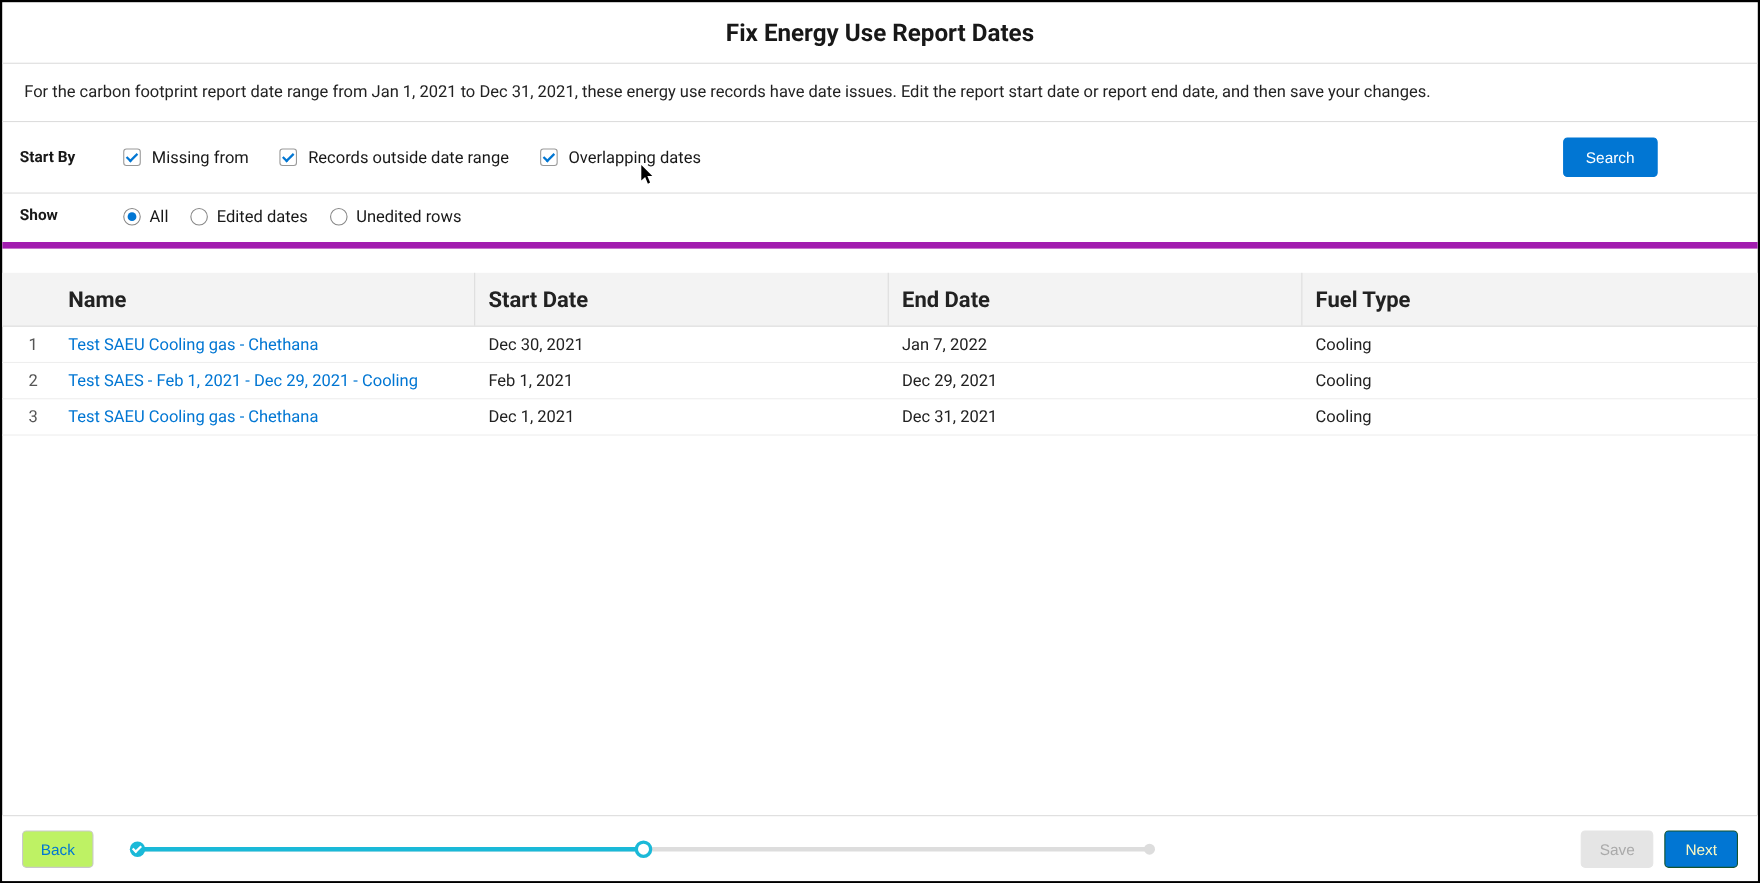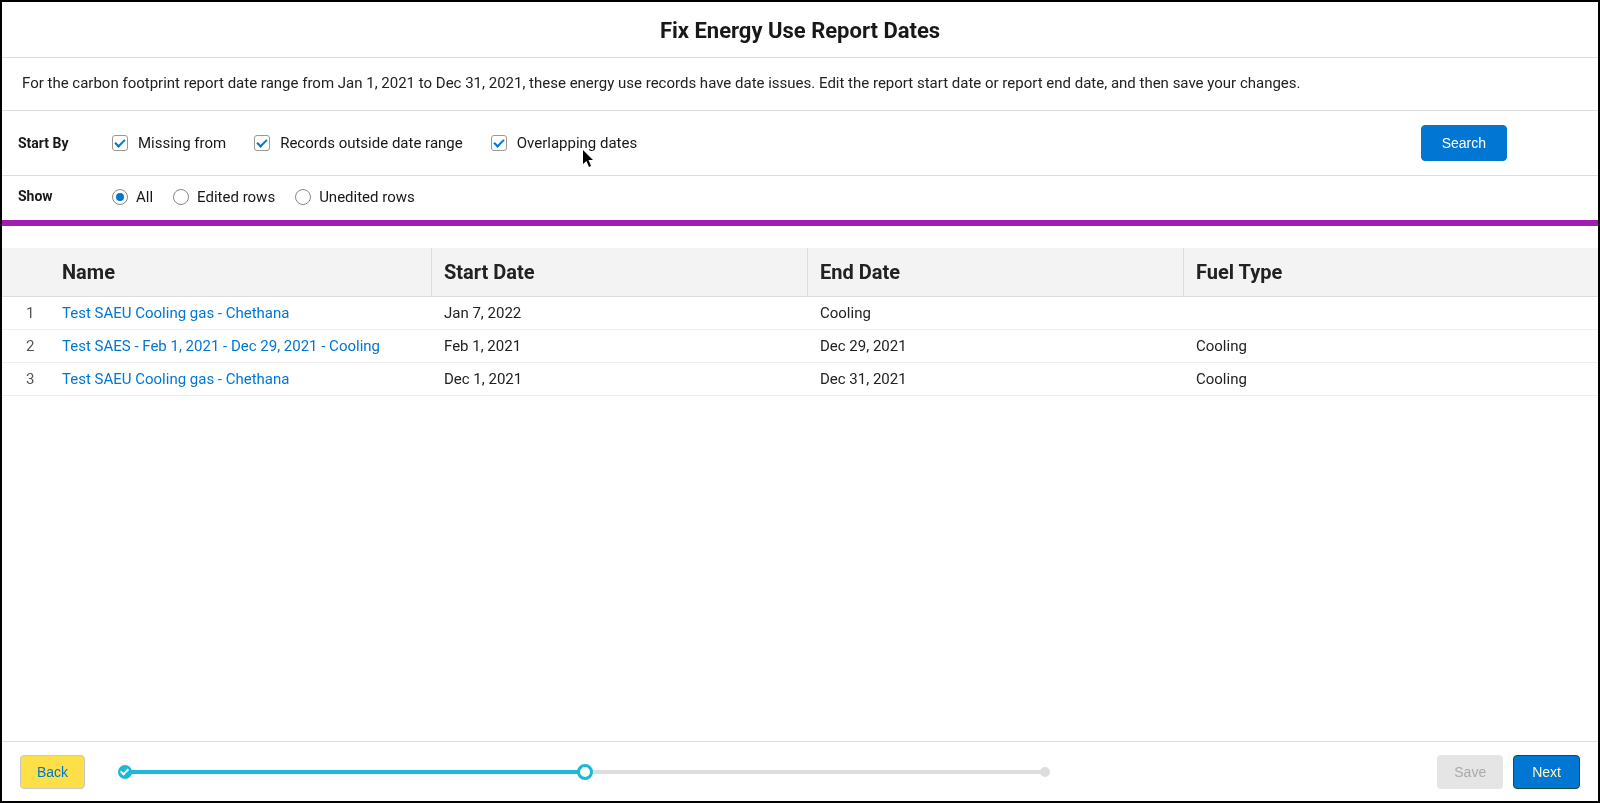--- a/index.html
+++ b/index.html
@@ -167,21 +167,21 @@
     align-items: center;
     padding: 12px 18px;
     height: 60px;
     background: #fff;
   }
   .btn {
     border: 1px solid #c9c9c9;
     border-radius: 4px;
     padding: 8px 16px;
     font-size: 14px;
-    background: #fde047;
+    background: #bef264;
     cursor: pointer;
     color: #0176d3;
   }
   .btn.save {
     background: #e5e5e5;
     color: #aaa;
     border: 1px solid #e5e5e5;
     cursor: default;
     margin-left: auto;
   }
@@ -279,41 +279,42 @@
 
 <div class="show-row">
   <div class="filter-label">Show</div>
   <div class="radio-group">
     <div class="radio-item">
       <span class="radio selected"></span>
       <span>All</span>
     </div>
     <div class="radio-item">
       <span class="radio"></span>
-      <span>Edited rows</span>
+      <span>Edited dates</span>
     </div>
     <div class="radio-item">
       <span class="radio"></span>
       <span>Unedited rows</span>
     </div>
   </div>
 </div>
 
 <div class="table-wrap">
   <div class="thead-row">
     <div class="col-num"></div>
     <div class="col-name">Name</div>
     <div class="col-start">Start Date</div>
     <div class="col-end">End Date</div>
     <div class="col-fuel">Fuel Type</div>
   </div>
 
   <div class="tbody-row">
     <div class="col-num">1</div>
     <div class="col-name">Test SAEU Cooling gas - Chethana</div>
+    <div class="col-start">Dec 30, 2021</div>
     <div class="col-end">Jan 7, 2022</div>
     <div class="col-fuel">Cooling</div>
   </div>
   <div class="tbody-row">
     <div class="col-num">2</div>
     <div class="col-name">Test SAES - Feb 1, 2021 - Dec 29, 2021 - Cooling</div>
     <div class="col-start">Feb 1, 2021</div>
     <div class="col-end">Dec 29, 2021</div>
     <div class="col-fuel">Cooling</div>
   </div>

